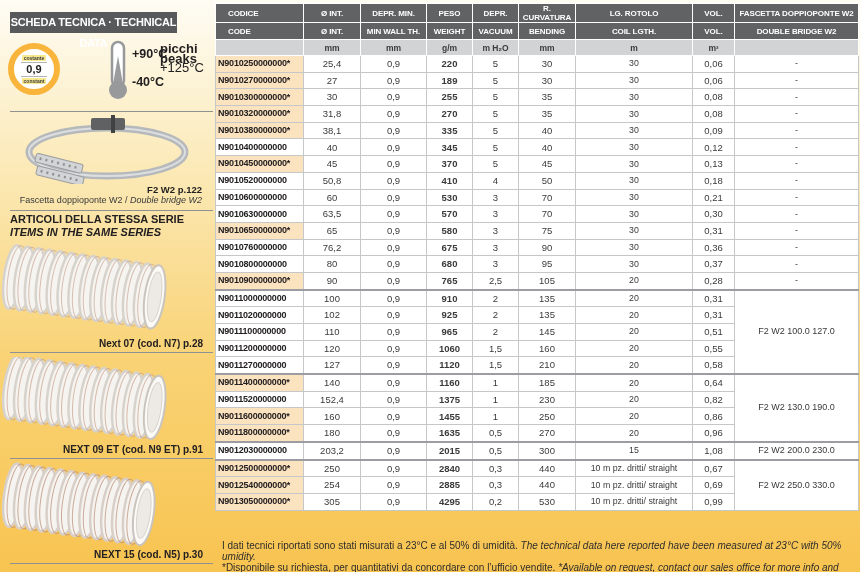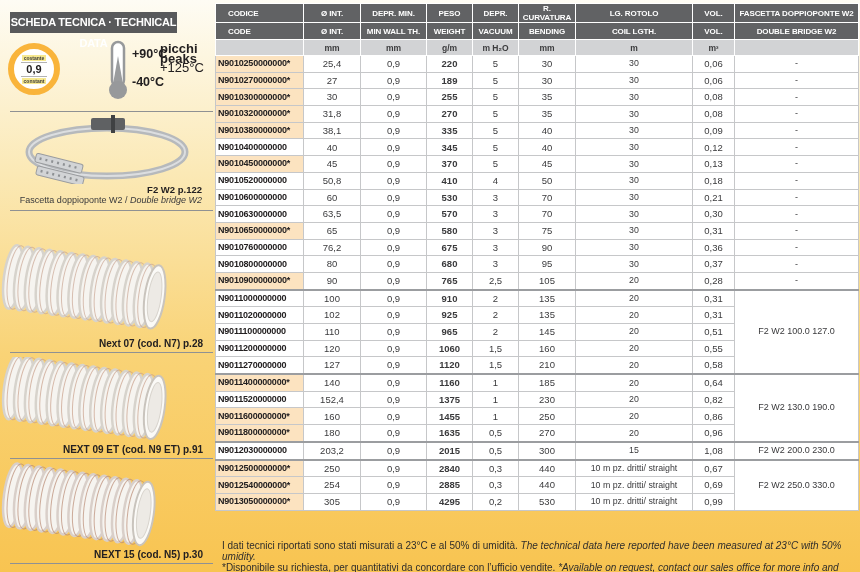--- a/index.html
+++ b/index.html
@@ -91,20 +91,22 @@
     </g>
   </svg>
   <div class="abs clamp-ref">F2 W2 p.122</div>
   <div class="abs clamp-name">
     <span>Fascetta doppioponte W2</span><span> / </span><span class="it-part">Double bridge W2</span>
   </div>
 
   <div class="abs sep" style="top:210px"></div>
 
   <div class="abs series-title">
+    <div>ARTICOLI DELLA STESSA SERIE</div>
+    <div class="en">ITEMS IN THE SAME SERIES</div>
   </div>
 
   <svg class="abs hose hose1" width="190" height="95" viewBox="0 0 190 95">
     <g transform="rotate(8 95 47)">
         <ellipse cx="12" cy="45.5" rx="9" ry="32" fill="#f6f4f0" stroke="#d7d3cc" stroke-width="2.5"></ellipse>
         <ellipse cx="16" cy="45.5" rx="9" ry="32" fill="none" stroke="#cba794" stroke-width="1" opacity="0.7"></ellipse>
         <ellipse cx="23" cy="45.5" rx="9" ry="32" fill="#f6f4f0" stroke="#d7d3cc" stroke-width="2.5"></ellipse>
         <ellipse cx="27" cy="45.5" rx="9" ry="32" fill="none" stroke="#cba794" stroke-width="1" opacity="0.7"></ellipse>
         <ellipse cx="34" cy="45.5" rx="9" ry="32" fill="#f6f4f0" stroke="#d7d3cc" stroke-width="2.5"></ellipse>
         <ellipse cx="38" cy="45.5" rx="9" ry="32" fill="none" stroke="#cba794" stroke-width="1" opacity="0.7"></ellipse>

